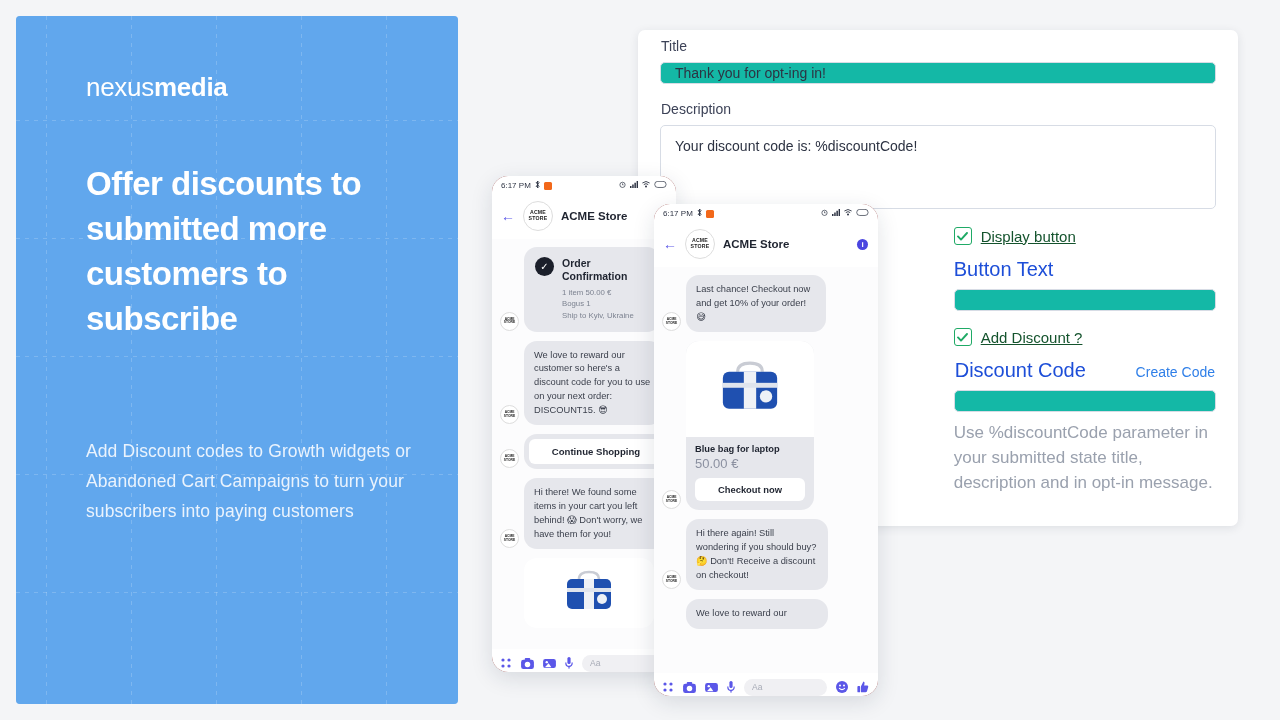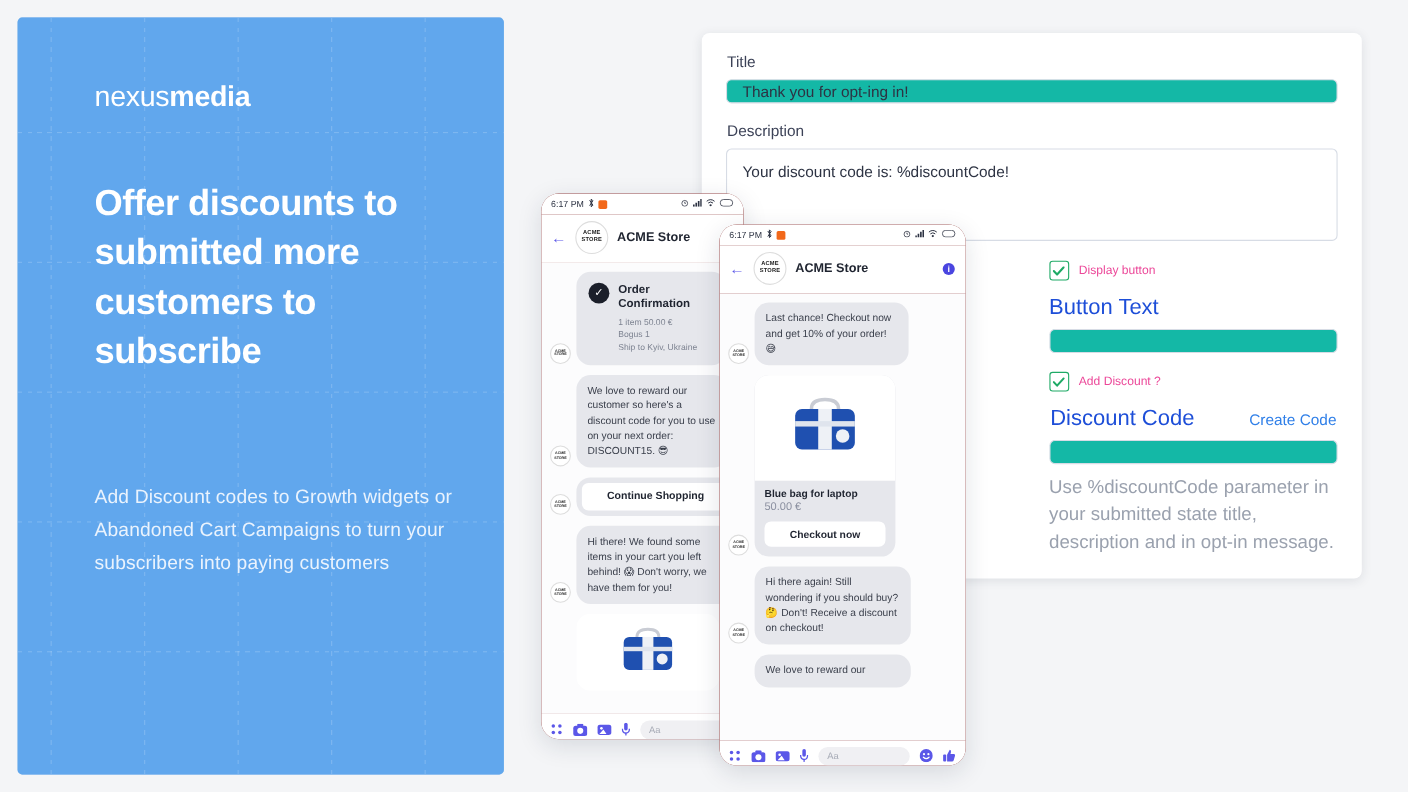--- a/index.html
+++ b/index.html
@@ -42,21 +42,21 @@
     line-height:1.73;max-width:340px;letter-spacing:.1px;
   }
 
   
   .form-card{
     position:absolute;left:638px;top:30px;width:600px;height:496px;
     background:#fff;border-radius:7px;
     box-shadow:0 2px 10px rgba(30,40,60,.10);
     overflow:hidden;
   }
-  .fc-inner{padding:18px 22px 0 22px;}
+  .fc-inner{padding:8px 22px 0 22px;}
   .fld-label{font-size:14px;color:#3c4257;margin:0 0 8px 1px;}
   .txt-input{
     box-sizing:border-box;width:100%;height:22px;border:1px solid #d7dce5;
     border-radius:5px;background:#14b8a6;padding:0 14px;font-size:14px;color:#2d3343;
     display:flex;align-items:center;
   }
   .txt-area{
     box-sizing:border-box;width:100%;height:84px;border:1px solid #d7dce5;
     border-radius:5px;background:#fff;padding:12px 14px;font-size:14px;color:#2d3343;
   }
@@ -73,21 +73,21 @@
     margin:32px 0 0 118px;width:72px;height:30px;border:1px solid #d7dce5;border-radius:5px;
     background:#fff;display:flex;align-items:center;justify-content:flex-end;padding-right:10px;
   }
   .opt-col{width:280px;padding-left:22px;}
 
   .chk-row{display:flex;align-items:center;gap:9px;margin-bottom:13px;}
   .chkbox{
     width:16px;height:16px;border:1.6px solid #1faa66;border-radius:3px;background:#fff;
     display:flex;align-items:center;justify-content:center;flex:0 0 auto;
   }
-  .chk-label{font-size:11px;color:#ec4899;}
+  .chk-label{font-size:15px;color:#14532d;text-decoration:underline;}
   .sublabel-row{display:flex;justify-content:space-between;align-items:baseline;margin:4px 1px 8px 1px;}
   .sublabel{font-size:20px;color:#1d4ed8;}
   .link{font-size:14px;color:#2f7fe8;cursor:pointer;}
   .hint{margin-top:9px;font-size:17px;line-height:1.47;color:#9aa1ae;max-width:270px;}
 
   
   .phone{
     position:absolute;background:#7f1d1d;border-radius:16px;overflow:hidden;
     box-shadow:0 6px 22px rgba(26,38,64,.13);
   }
@@ -130,21 +130,21 @@
   .oc-title{font-size:10.5px;font-weight:700;color:#1f2430;line-height:1.22;}
   .oc-meta{font-size:7.8px;color:#7d8391;line-height:1.5;margin-top:4px;}
 
   .cta-btn{background:#fff;border-radius:6px;margin:0;padding:7px 10px;text-align:center;
     font-size:9.6px;font-weight:700;color:#1f2430;}
 
   .prod-card{width:128px;}
   .prod-img{height:96px;background:#fff;display:flex;align-items:center;justify-content:center;}
   .prod-info{padding:7px 9px 9px 9px;}
   .prod-name{font-size:9.3px;font-weight:700;color:#1f2430;}
-  .prod-price{font-size:10px;color:#8b90a0;margin-top:2px;}
+  .prod-price{font-size:13px;color:#8b90a0;margin-top:2px;}
   .prod-btn{margin-top:7px;background:#fff;border-radius:6px;padding:6px;text-align:center;
     font-size:9.4px;font-weight:700;color:#1f2430;}
 
   .composer{height:28px;display:flex;align-items:center;gap:9px;padding:0 9px;background:#fff;}
   .composer .ic{color:#5b57e8;display:flex;align-items:center;}
   .aa-pill{flex:1;height:17px;border-radius:9px;background:#f0f0f3;display:flex;align-items:center;
     padding:0 8px;font-size:8.5px;color:#a7abb6;}
 </style>
 </head>
 <body>

